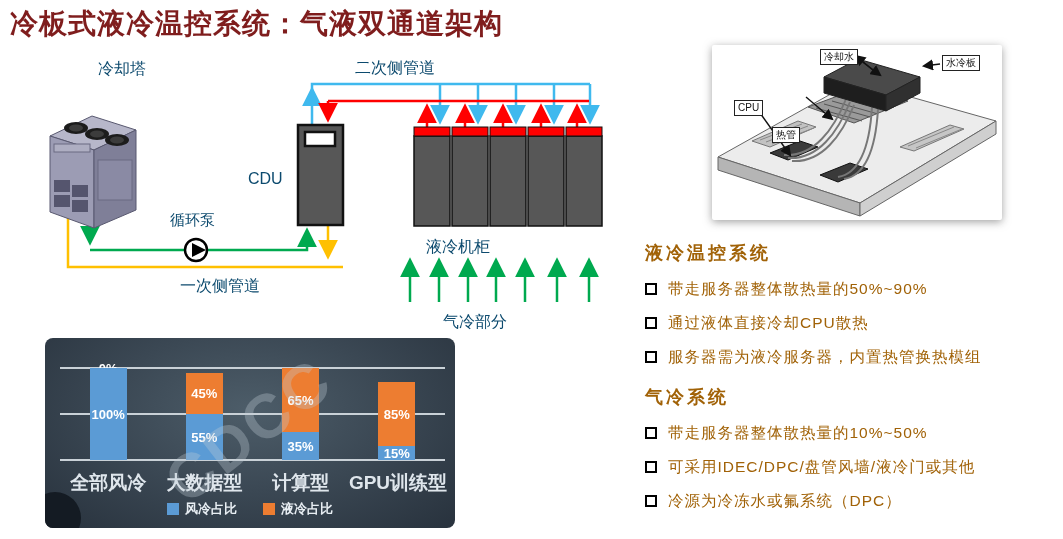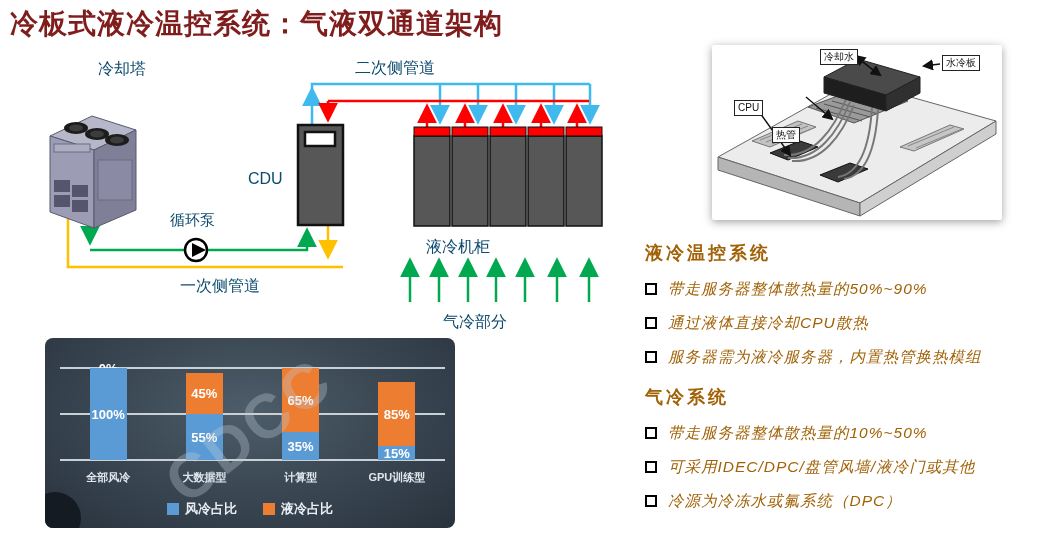--- a/index.html
+++ b/index.html
@@ -22,38 +22,38 @@
                 background:#fff; box-shadow:0 2px 9px rgba(110,110,110,.65); border-radius:2px; }
   .fig-label { position:absolute; font-size:10px; color:#111; background:#fff;
                border:1px solid #222; padding:1px 3px; line-height:12px; white-space:nowrap; }
 
   
   .notes { position:absolute; left:645px; top:240px; width:418px; color:#a16207; }
   .note-heading { font-size:18px; font-weight:bold; letter-spacing:3px; line-height:26px; }
   .note-heading.second { margin-top:16px; }
   .bullet-row { display:flex; align-items:center; gap:11px; margin-top:12px; line-height:22px; }
   .bullet-sq { width:12px; height:12px; border:2.5px solid #000; flex:0 0 auto; }
-  .bullet-text { font-size:15.5px; letter-spacing:1px; white-space:nowrap;font-style:italic; }
+  .bullet-text { font-size:15.5px; letter-spacing:1px; white-space:nowrap; }
 
   
   .chart-panel { position:absolute; left:45px; top:338px; width:410px; height:190px;
                  border-radius:8px; overflow:hidden;
                  background:radial-gradient(ellipse at 50% 38%, #4d5d69 0%, #3b4854 48%, #28323d 100%); }
   .corner-shadow { position:absolute; left:-16px; bottom:-16px; width:52px; height:52px;
                    border-radius:50%; background:#141b23; }
   .chart-plot { position:absolute; left:15px; top:30px; width:385px; height:92px; }
   .gridline { position:absolute; left:0; width:385px; height:2px; background:#c9d1d7; }
   .bars { position:absolute; left:0; top:0; width:385px; height:92px; display:flex;
           justify-content:space-around; align-items:flex-end; }
   .bar-col { width:37px; height:92px; display:flex; flex-direction:column; justify-content:flex-end; }
   .seg { width:100%; position:relative; }
   .seg-label { position:absolute; left:-10px; right:-10px; top:50%; transform:translateY(-50%);
                text-align:center; font-size:13px; font-weight:bold; color:#fff; white-space:nowrap; }
   .cats { position:absolute; left:15px; top:132px; width:385px; display:flex; justify-content:space-around; }
-  .cat { width:96px; text-align:center; font-size:11px; font-weight:bold; color:#dfe6ec; white-space:nowrap; }
+  .cat { width:96px; text-align:center; font-size:19px; font-weight:bold; color:#dfe6ec; white-space:nowrap; }
   .chart-legend { position:absolute; left:0; right:0; top:162px; display:flex; justify-content:center;
                   gap:26px; align-items:center; }
   .legend-item { display:flex; align-items:center; gap:6px; font-size:13px; font-weight:bold; color:#e8eef3; }
   .legend-sq { width:12px; height:12px; display:inline-block; }
   .watermark { position:absolute; left:105px; top:48px; width:220px; font-size:62px; font-weight:bold;
                color:rgba(190,202,213,0.33); transform:rotate(-38deg); letter-spacing:3px;
                pointer-events:none; z-index:6; }
 </style>
 </head>
 <body>

